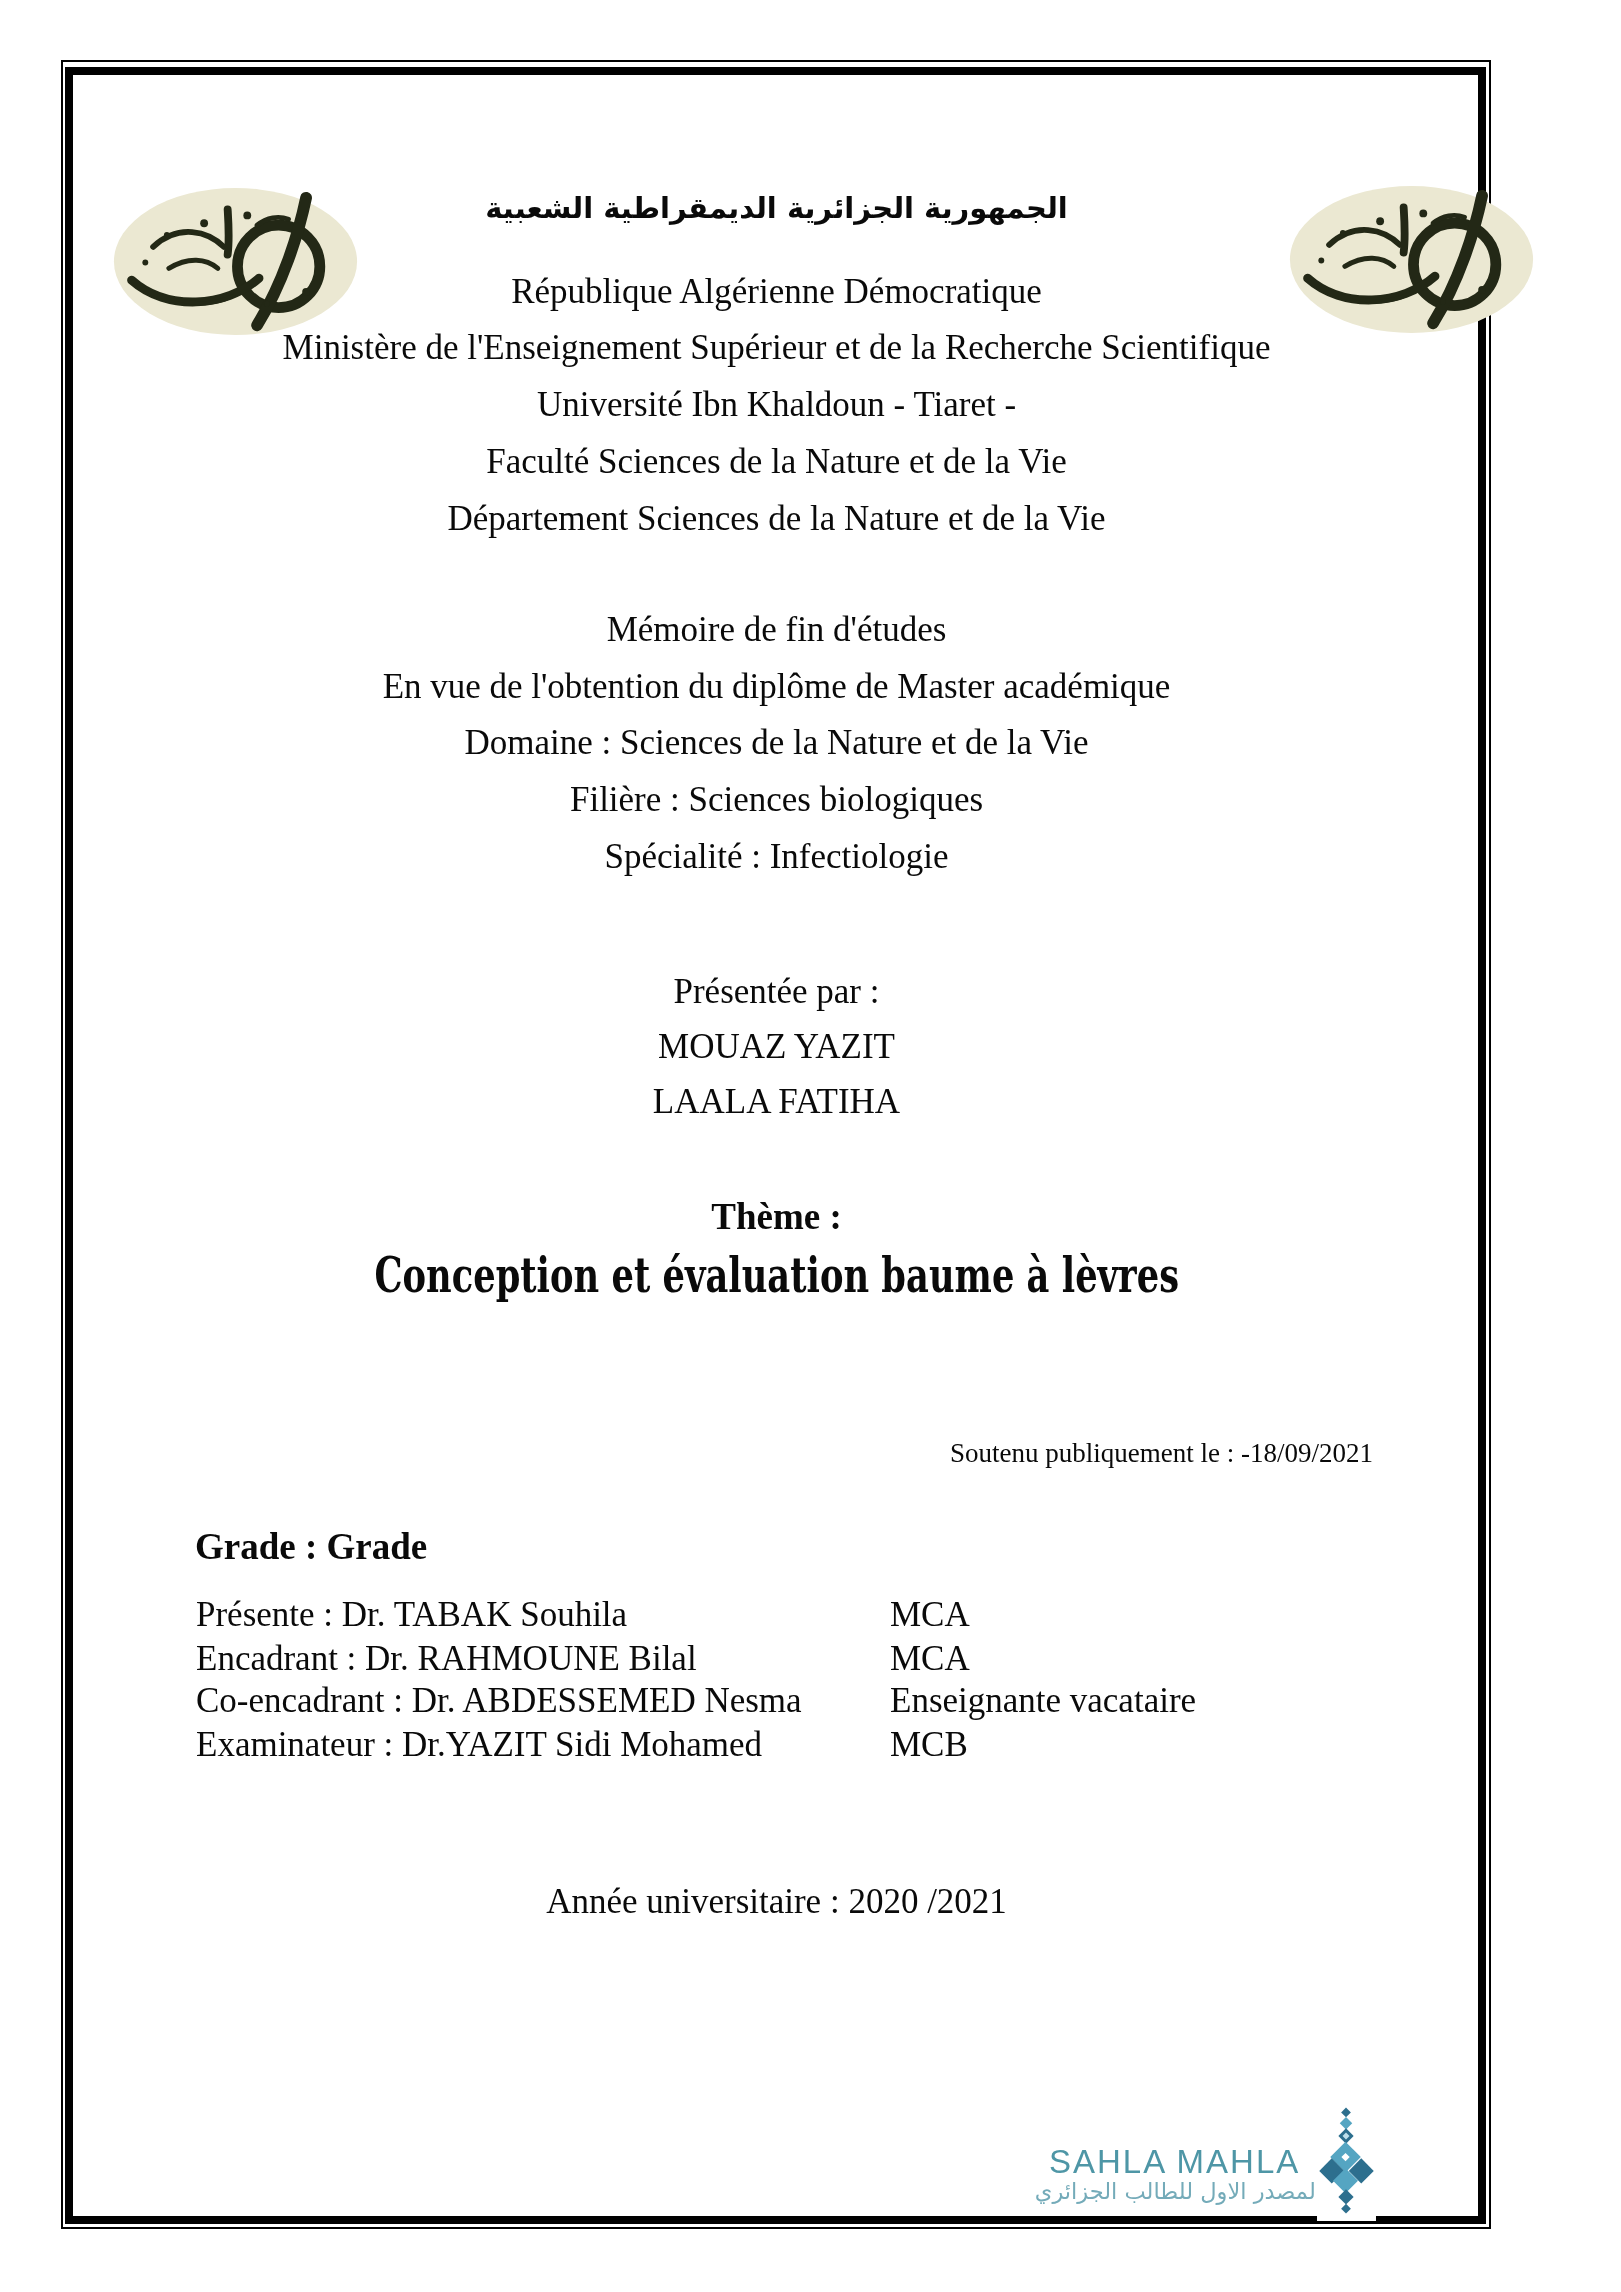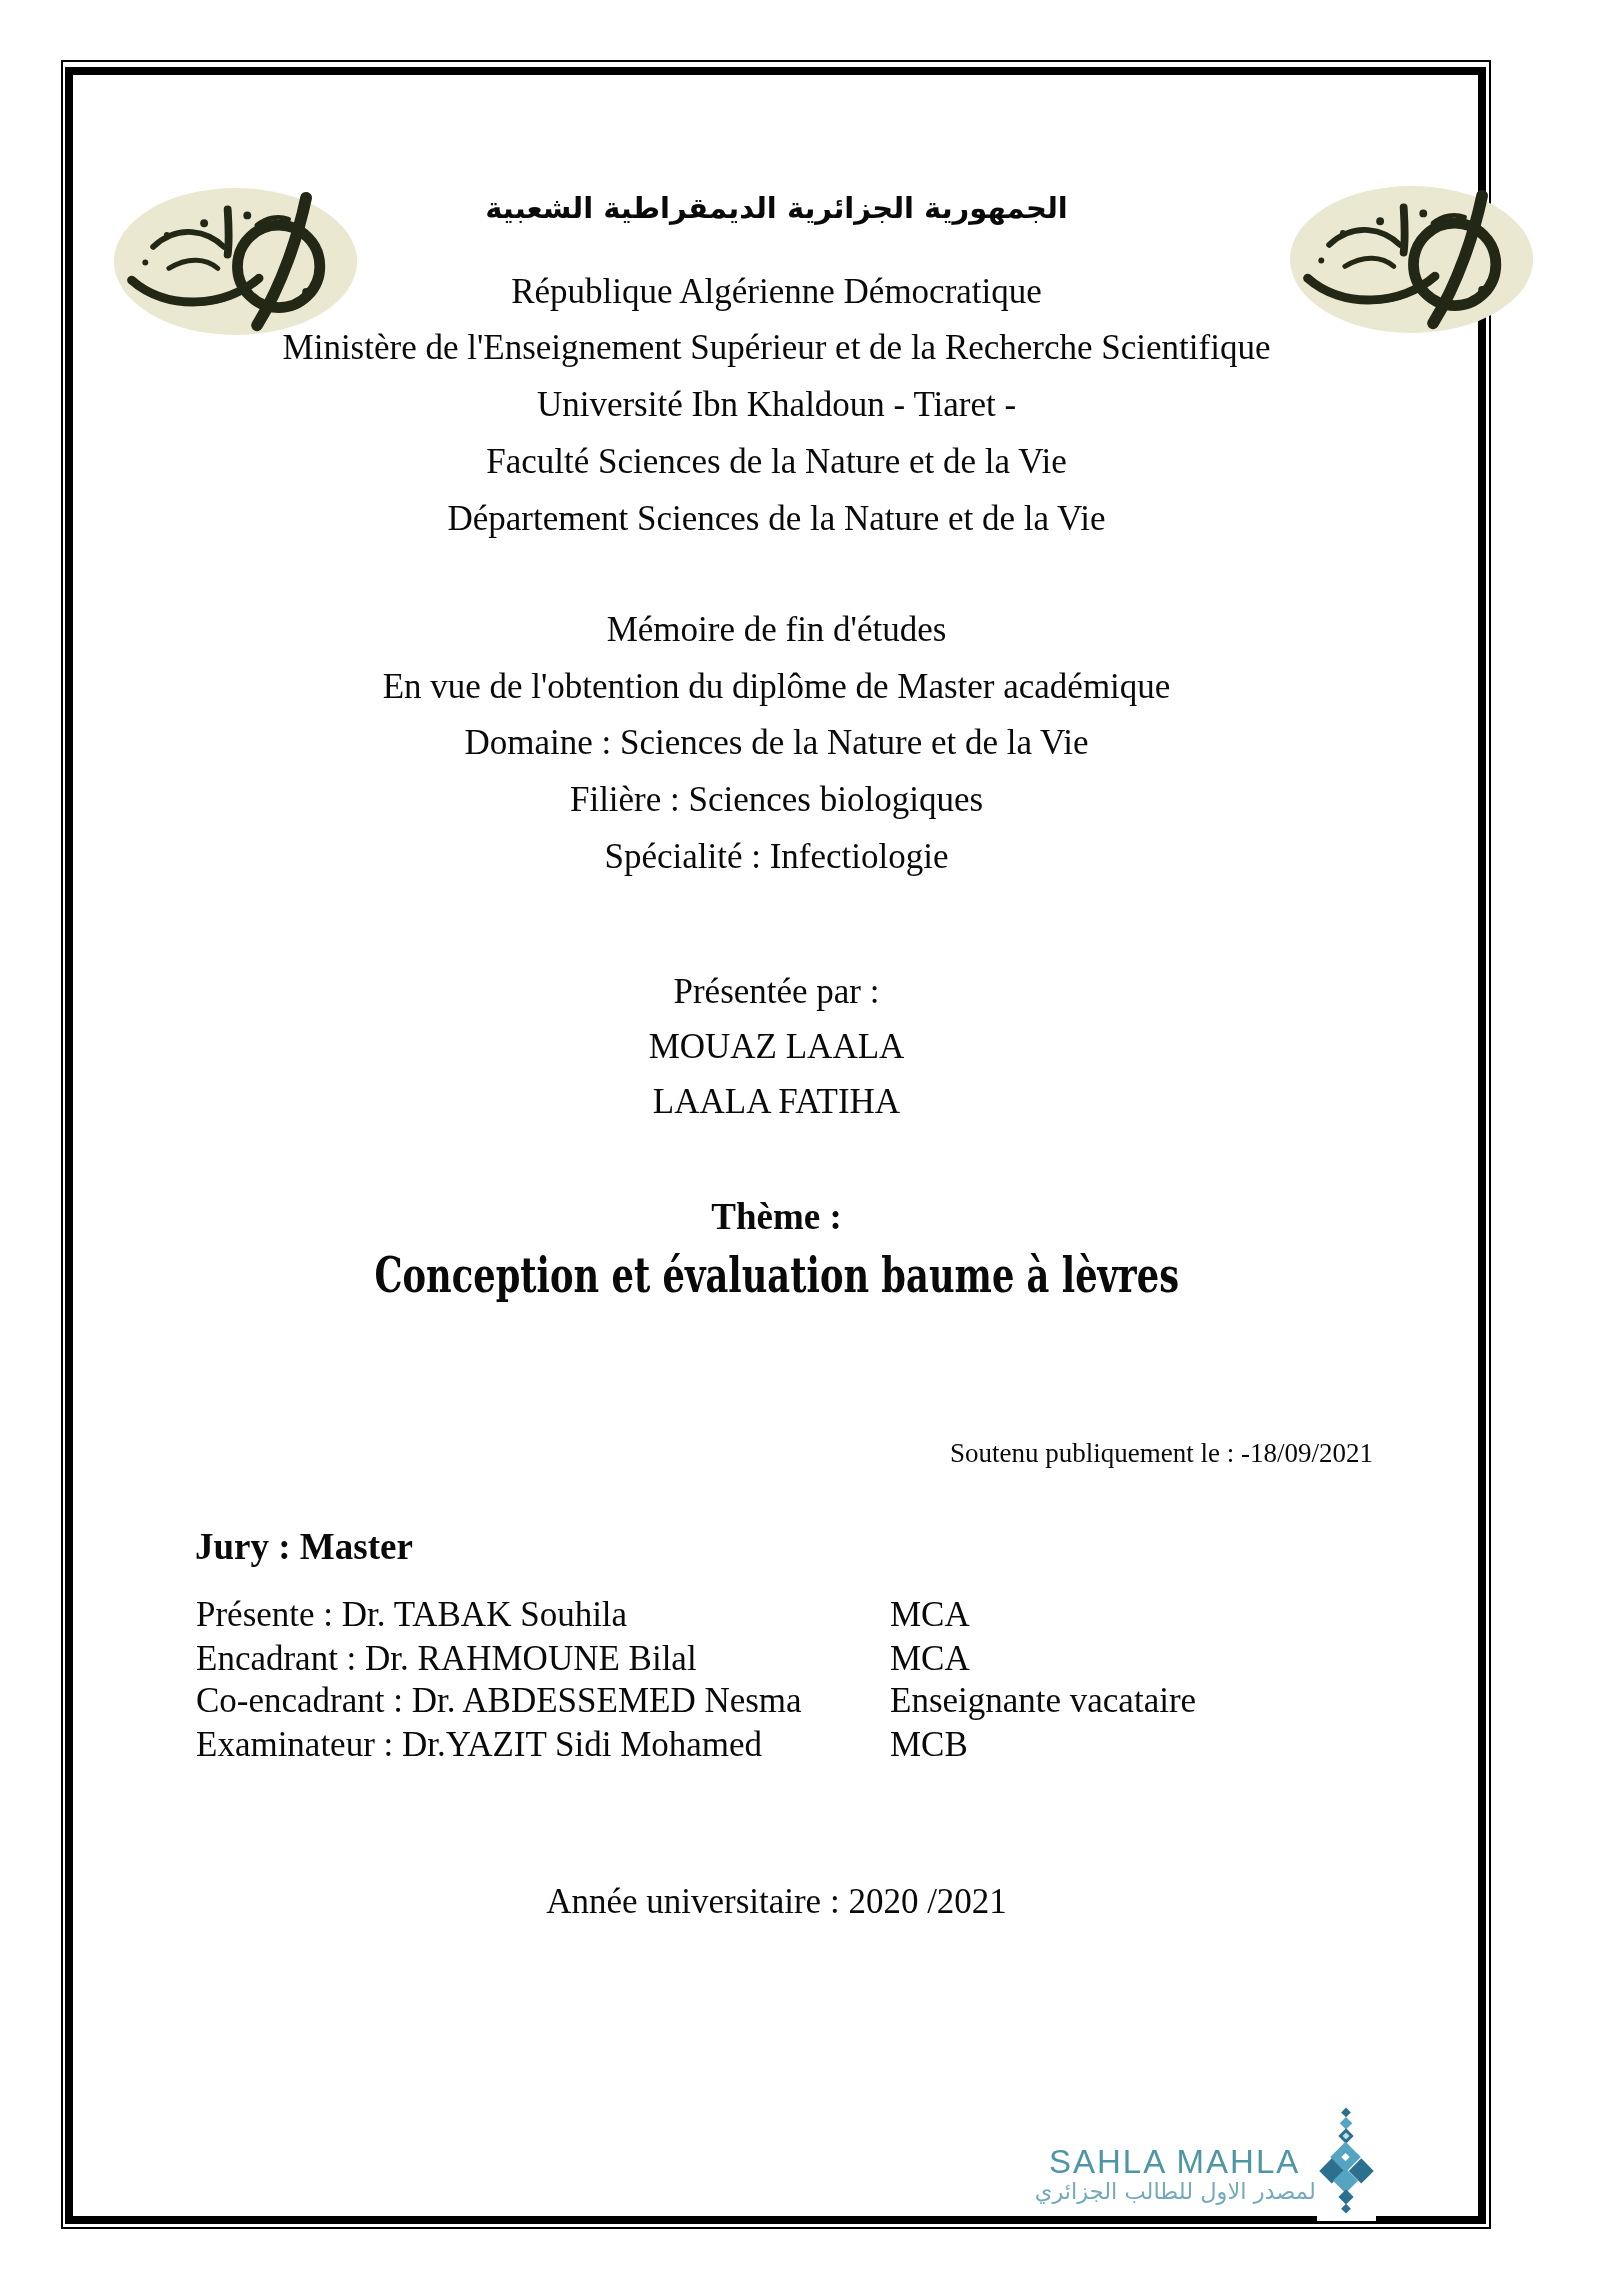--- a/index.html
+++ b/index.html
@@ -154,29 +154,29 @@
   <div class="line y-faculte">Faculté Sciences de la Nature et de la Vie</div>
   <div class="line y-departement">Département Sciences de la Nature et de la Vie</div>
 
   <div class="line y-memoire">Mémoire de fin d'études</div>
   <div class="line y-envue">En vue de l'obtention du diplôme de Master académique</div>
   <div class="line y-domaine">Domaine : Sciences de la Nature et de la Vie</div>
   <div class="line y-filiere">Filière : Sciences biologiques</div>
   <div class="line y-specialite">Spécialité : Infectiologie</div>
 
   <div class="line y-presentee">Présentée par :</div>
-  <div class="line y-author1">MOUAZ LAALA</div>
+  <div class="line y-author1">MOUAZ YAZIT</div>
   <div class="line y-author2">LAALA FATIHA</div>
 
   <div class="line y-theme">Thème :</div>
   <div class="line y-title"><span class="big-title">Conception et évaluation baume à lèvres</span></div>
 
   <div class="soutenu">Soutenu publiquement le : -18/09/2021</div>
 
-  <div class="jury-heading">Jury : Master</div>
+  <div class="jury-heading">Grade : Grade</div>
 
   <div class="jury-row jury-row-0">
     <span class="label">Présente : Dr. TABAK Souhila</span>
     <span class="grade">MCA</span>
   </div>
   <div class="jury-row jury-row-1">
     <span class="label">Encadrant : Dr. RAHMOUNE Bilal</span>
     <span class="grade">MCA</span>
   </div>
   <div class="jury-row jury-row-2">

